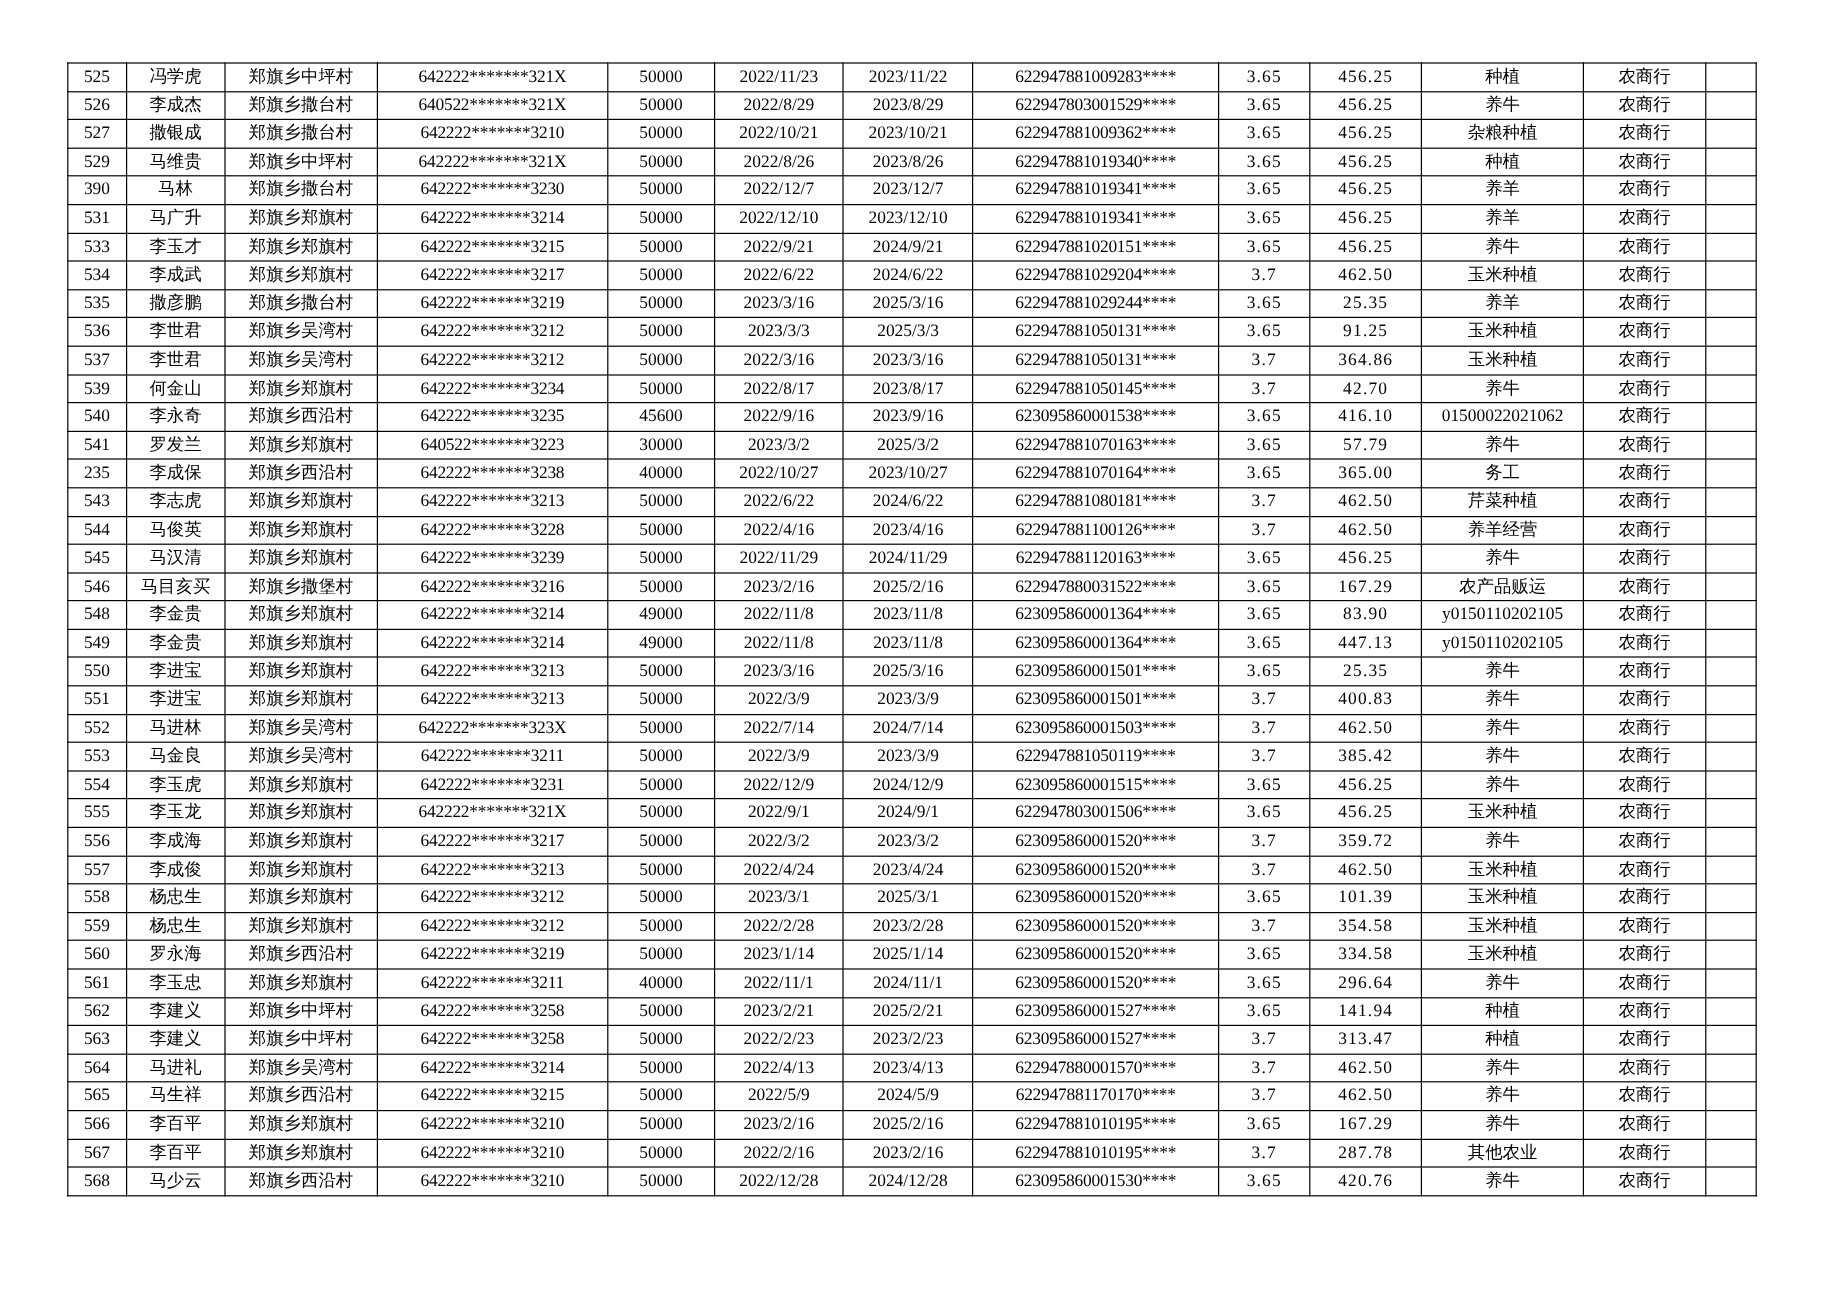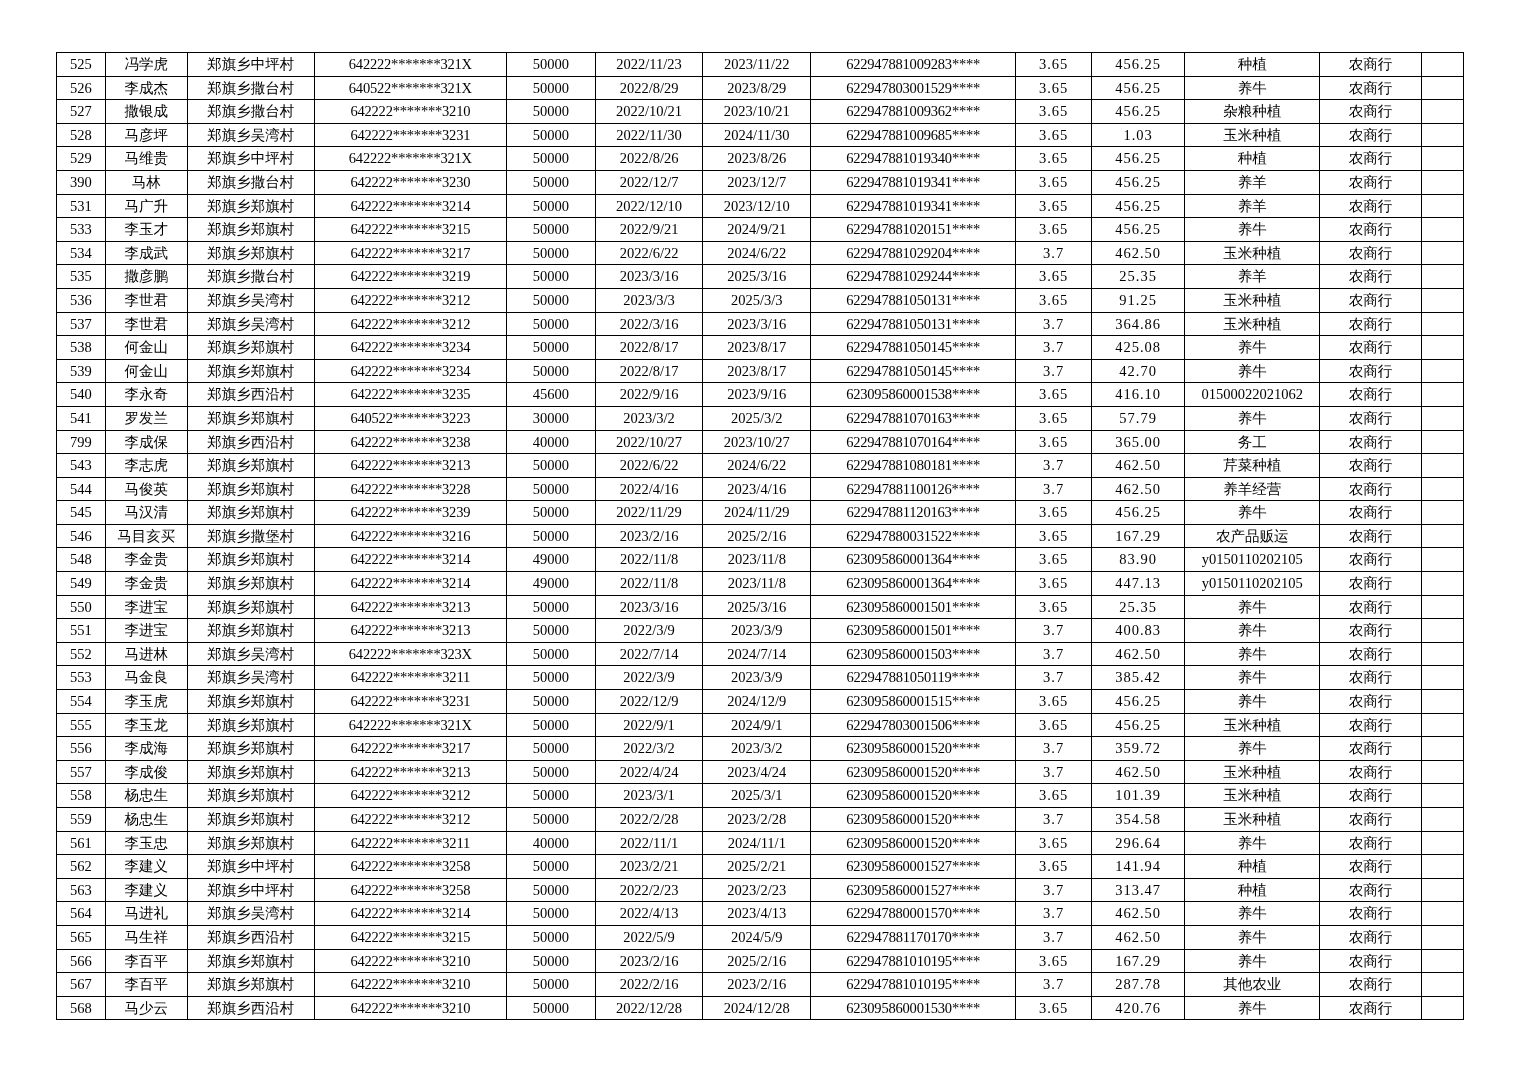--- a/index.html
+++ b/index.html
@@ -124,35 +124,20 @@
           <td class="date">2022/10/21</td>
           <td class="date">2023/10/21</td>
           <td class="acct">622947881009362****</td>
           <td class="rate">3.65</td>
           <td class="interest">456.25</td>
           <td class="use">杂粮种植</td>
           <td class="bank">农商行</td>
           <td class="tail"></td>
         </tr>
         <tr>
-          <td class="seq">528</td>
-          <td class="name">马彦坪</td>
-          <td class="village">郑旗乡吴湾村</td>
-          <td class="id">642222*******3231</td>
-          <td class="amount">50000</td>
-          <td class="date">2022/11/30</td>
-          <td class="date">2024/11/30</td>
-          <td class="acct">622947881009685****</td>
-          <td class="rate">3.65</td>
-          <td class="interest">1.03</td>
-          <td class="use">玉米种植</td>
-          <td class="bank">农商行</td>
-          <td class="tail"></td>
-        </tr>
-        <tr>
           <td class="seq">529</td>
           <td class="name">马维贵</td>
           <td class="village">郑旗乡中坪村</td>
           <td class="id">642222*******321X</td>
           <td class="amount">50000</td>
           <td class="date">2022/8/26</td>
           <td class="date">2023/8/26</td>
           <td class="acct">622947881019340****</td>
           <td class="rate">3.65</td>
           <td class="interest">456.25</td>
@@ -255,35 +240,20 @@
           <td class="name">李世君</td>
           <td class="village">郑旗乡吴湾村</td>
           <td class="id">642222*******3212</td>
           <td class="amount">50000</td>
           <td class="date">2022/3/16</td>
           <td class="date">2023/3/16</td>
           <td class="acct">622947881050131****</td>
           <td class="rate">3.7</td>
           <td class="interest">364.86</td>
           <td class="use">玉米种植</td>
-          <td class="bank">农商行</td>
-          <td class="tail"></td>
-        </tr>
-        <tr>
-          <td class="seq">538</td>
-          <td class="name">何金山</td>
-          <td class="village">郑旗乡郑旗村</td>
-          <td class="id">642222*******3234</td>
-          <td class="amount">50000</td>
-          <td class="date">2022/8/17</td>
-          <td class="date">2023/8/17</td>
-          <td class="acct">622947881050145****</td>
-          <td class="rate">3.7</td>
-          <td class="interest">425.08</td>
-          <td class="use">养牛</td>
           <td class="bank">农商行</td>
           <td class="tail"></td>
         </tr>
         <tr>
           <td class="seq">539</td>
           <td class="name">何金山</td>
           <td class="village">郑旗乡郑旗村</td>
           <td class="id">642222*******3234</td>
           <td class="amount">50000</td>
           <td class="date">2022/8/17</td>
@@ -319,21 +289,21 @@
           <td class="date">2023/3/2</td>
           <td class="date">2025/3/2</td>
           <td class="acct">622947881070163****</td>
           <td class="rate">3.65</td>
           <td class="interest">57.79</td>
           <td class="use">养牛</td>
           <td class="bank">农商行</td>
           <td class="tail"></td>
         </tr>
         <tr>
-          <td class="seq">799</td>
+          <td class="seq">235</td>
           <td class="name">李成保</td>
           <td class="village">郑旗乡西沿村</td>
           <td class="id">642222*******3238</td>
           <td class="amount">40000</td>
           <td class="date">2022/10/27</td>
           <td class="date">2023/10/27</td>
           <td class="acct">622947881070164****</td>
           <td class="rate">3.65</td>
           <td class="interest">365.00</td>
           <td class="use">务工</td>
@@ -574,20 +544,35 @@
           <td class="date">2022/2/28</td>
           <td class="date">2023/2/28</td>
           <td class="acct">623095860001520****</td>
           <td class="rate">3.7</td>
           <td class="interest">354.58</td>
           <td class="use">玉米种植</td>
           <td class="bank">农商行</td>
           <td class="tail"></td>
         </tr>
         <tr>
+          <td class="seq">560</td>
+          <td class="name">罗永海</td>
+          <td class="village">郑旗乡西沿村</td>
+          <td class="id">642222*******3219</td>
+          <td class="amount">50000</td>
+          <td class="date">2023/1/14</td>
+          <td class="date">2025/1/14</td>
+          <td class="acct">623095860001520****</td>
+          <td class="rate">3.65</td>
+          <td class="interest">334.58</td>
+          <td class="use">玉米种植</td>
+          <td class="bank">农商行</td>
+          <td class="tail"></td>
+        </tr>
+        <tr>
           <td class="seq">561</td>
           <td class="name">李玉忠</td>
           <td class="village">郑旗乡郑旗村</td>
           <td class="id">642222*******3211</td>
           <td class="amount">40000</td>
           <td class="date">2022/11/1</td>
           <td class="date">2024/11/1</td>
           <td class="acct">623095860001520****</td>
           <td class="rate">3.65</td>
           <td class="interest">296.64</td>

